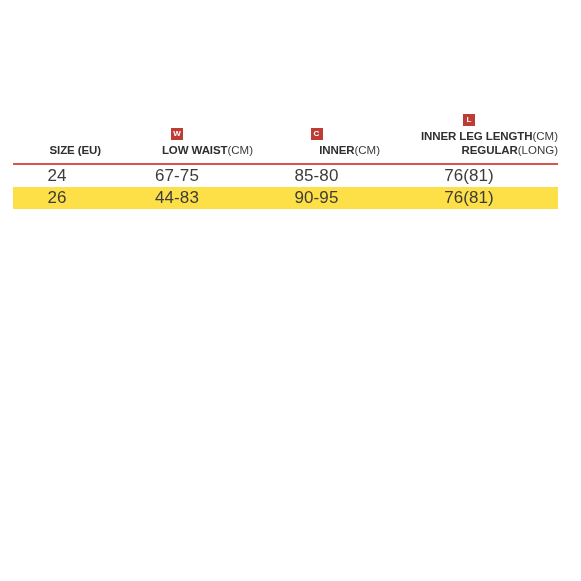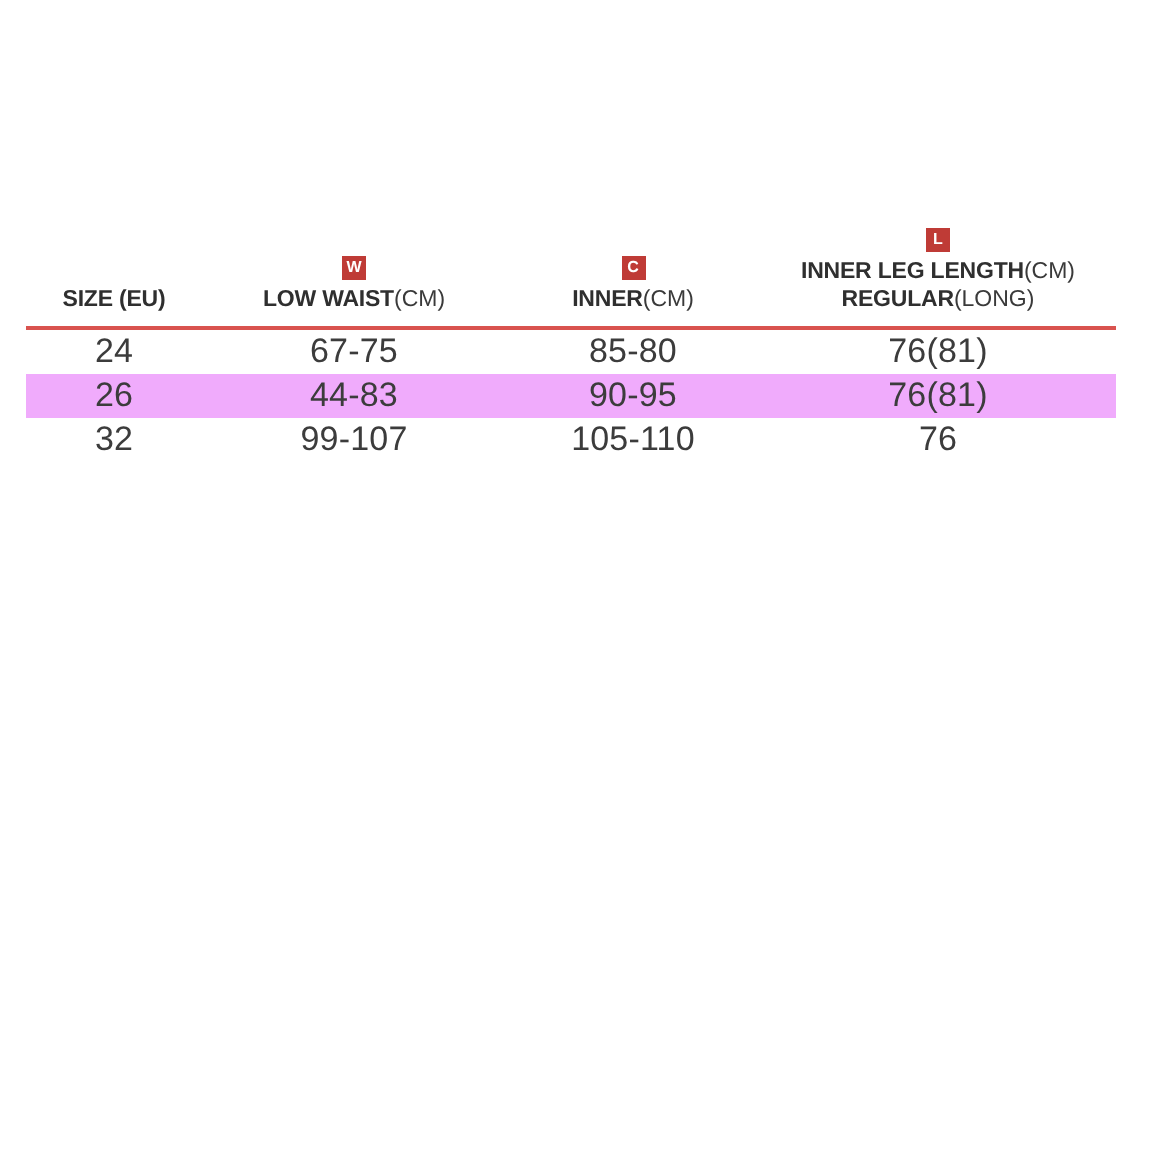--- a/index.html
+++ b/index.html
@@ -62,20 +62,21 @@
     background: #bf3b36;
     color: #ffffff;
     font-size: 8px;
     font-weight: bold;
     text-align: center;
     font-family: "Liberation Sans", sans-serif;
   }
 
   .hdr-line {
     white-space: nowrap;
+    text-align: right;
   }
   .hdr-main {
     font-weight: bold;
     letter-spacing: -0.1px;
   }
   .hdr-unit {
     font-weight: normal;
     color: #3a3a3a;
   }
 
@@ -84,21 +85,21 @@
     text-align: center;
     font-size: 17px;
     color: #3c3c3c;
     font-weight: normal;
     height: 22px;
     padding: 0;
     line-height: 22px;
     letter-spacing: 0.1px;
   }
   tbody tr.striped td {
-    background: #f0abfc;
+    background: #fde047;
     margin-top: 16px;
   }
 </style>
 </head>
 <body>
 
 <div class="chart-wrap">
   <table class="size-table">
     <colgroup>
       <col class="c-size">
@@ -156,21 +157,15 @@
         <td>67-75</td>
         <td>85-80</td>
         <td>76(81)</td>
       </tr>
       <tr class="striped">
         <td>26</td>
         <td>44-83</td>
         <td>90-95</td>
         <td>76(81)</td>
       </tr>
-      <tr>
-        <td>32</td>
-        <td>99-107</td>
-        <td>105-110</td>
-        <td>76</td>
-      </tr>
     </tbody>
   </table>
 </div>
 
 </body></html>

